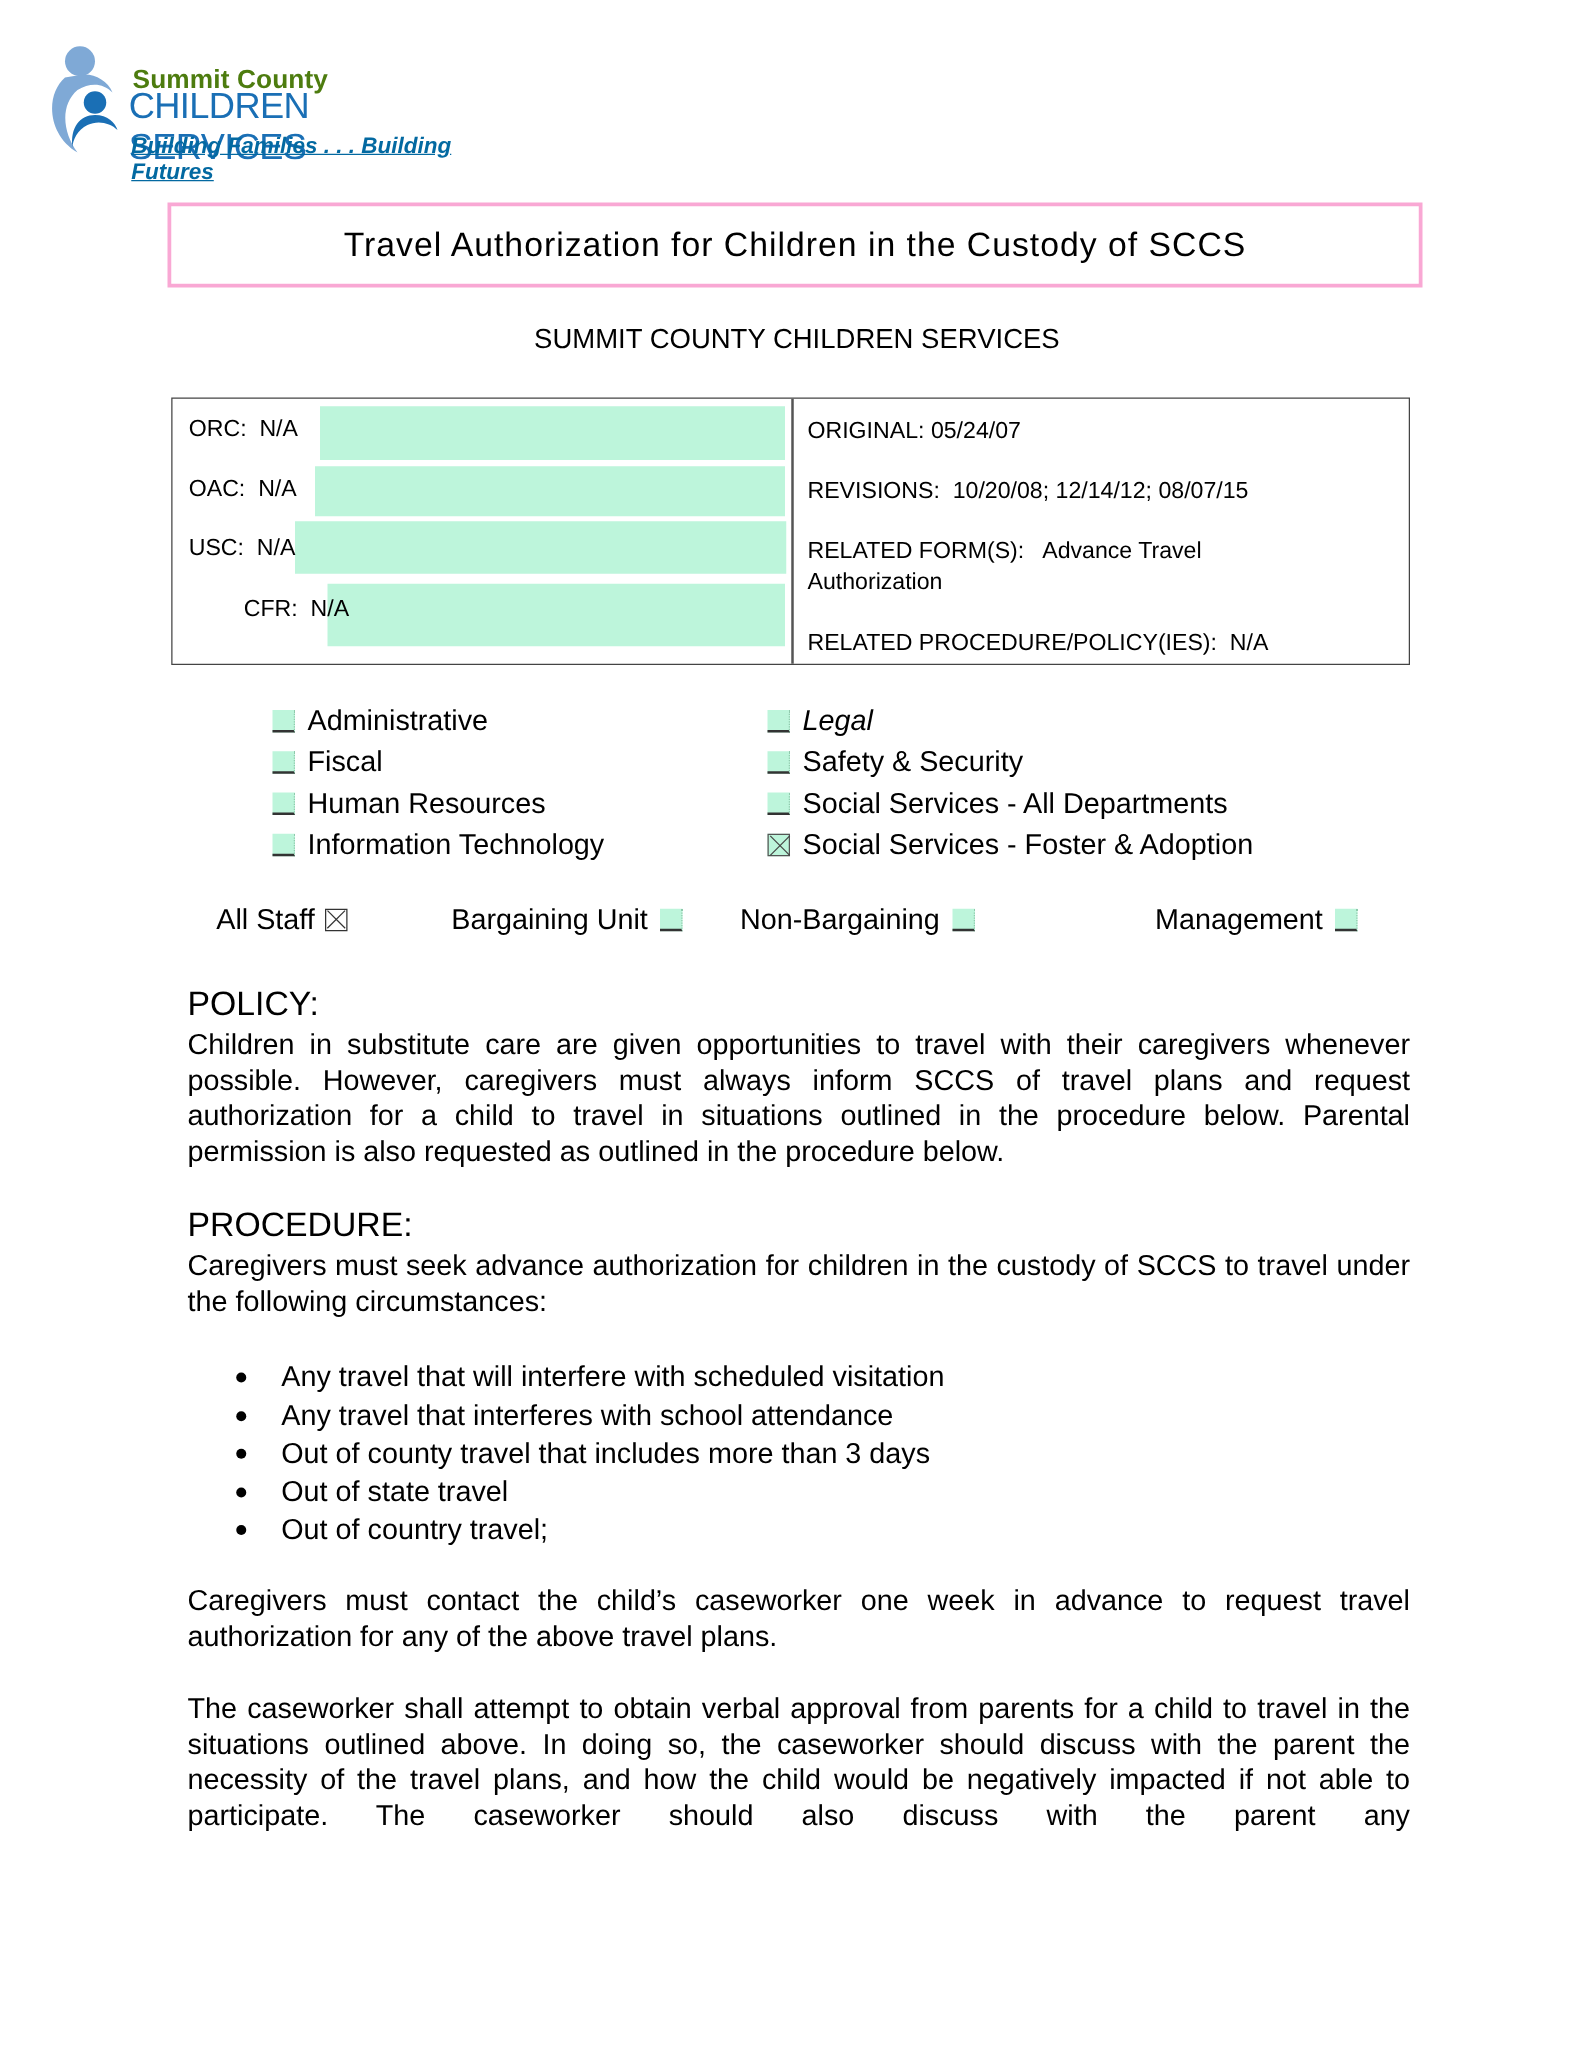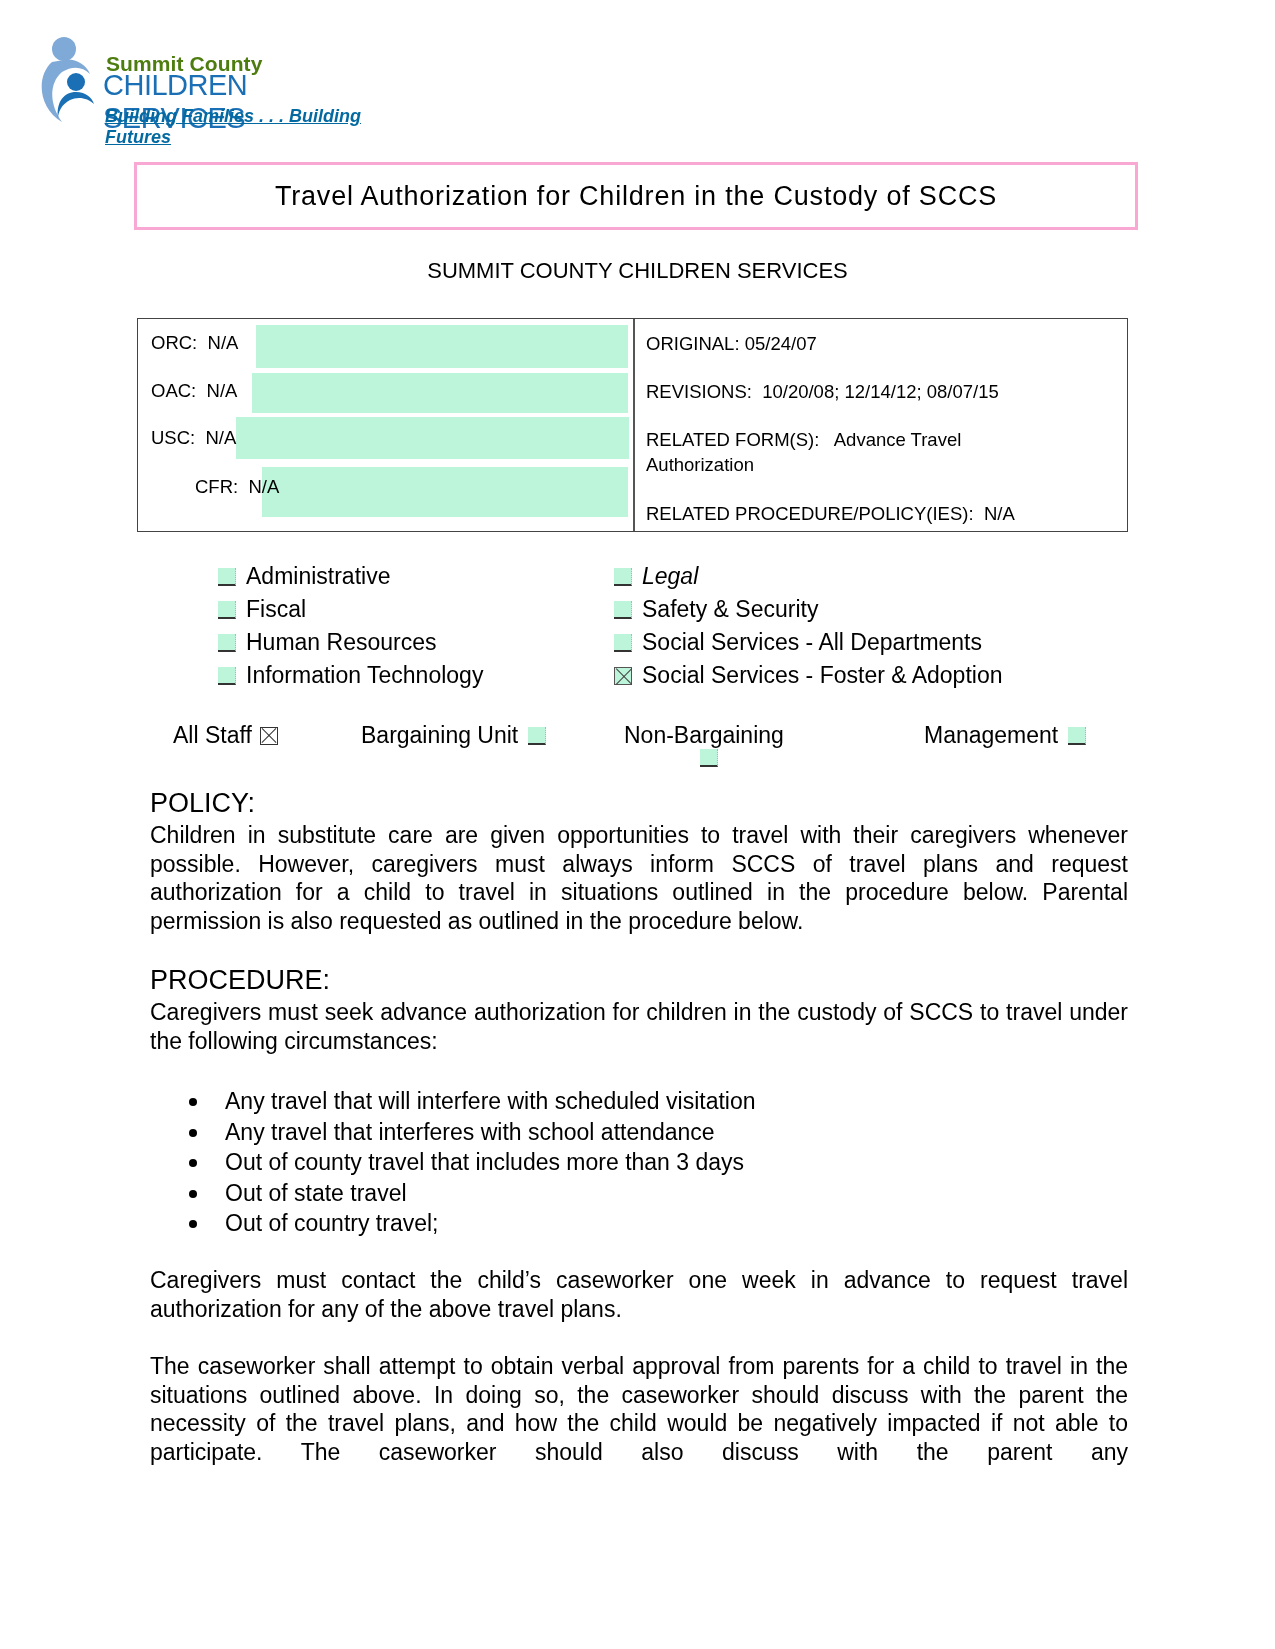--- a/index.html
+++ b/index.html
@@ -154,21 +154,21 @@
 </div>
 
 <div class="staff" style="left:173px;">
   <span>All Staff</span>
   <span class="xbox"></span>
 </div>
 <div class="staff" style="left:361px;">
   <span>Bargaining Unit</span>
   <span class="cb"></span>
 </div>
-<div class="staff" style="left:624px;flex-direction:column;">
+<div class="staff" style="left:592px;">
   <span>Non-Bargaining</span>
   <span class="cb"></span>
 </div>
 <div class="staff" style="left:924px;">
   <span>Management</span>
   <span class="cb"></span>
 </div>
 
 <div class="heading" style="top:788px;">POLICY:</div>
 <div class="para" style="top:821px;">Children in substitute care are given opportunities to travel with their caregivers whenever possible. However, caregivers must always inform SCCS of travel plans and request authorization for a child to travel in situations outlined in the procedure below. Parental permission is also requested as outlined in the procedure below.</div>

